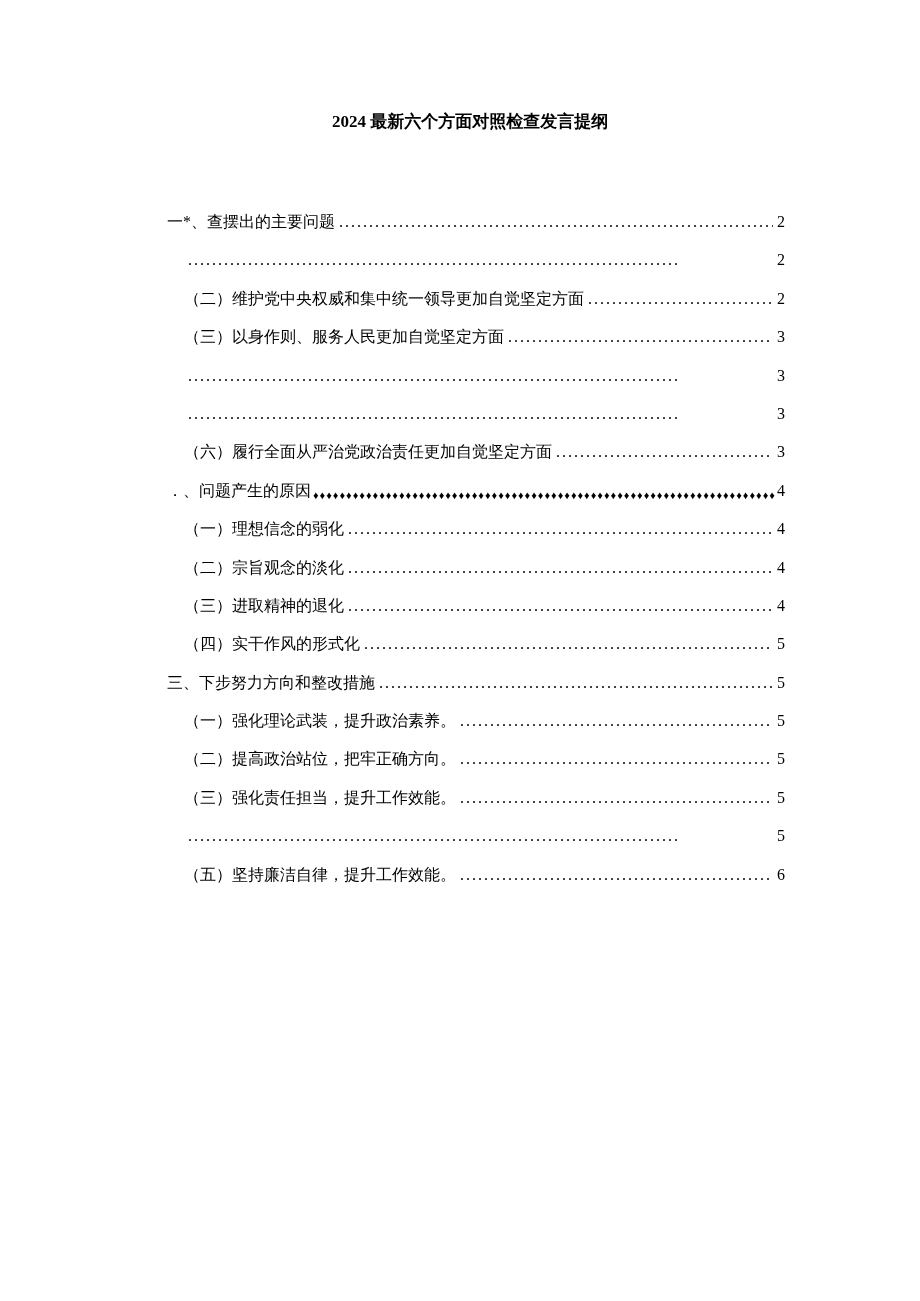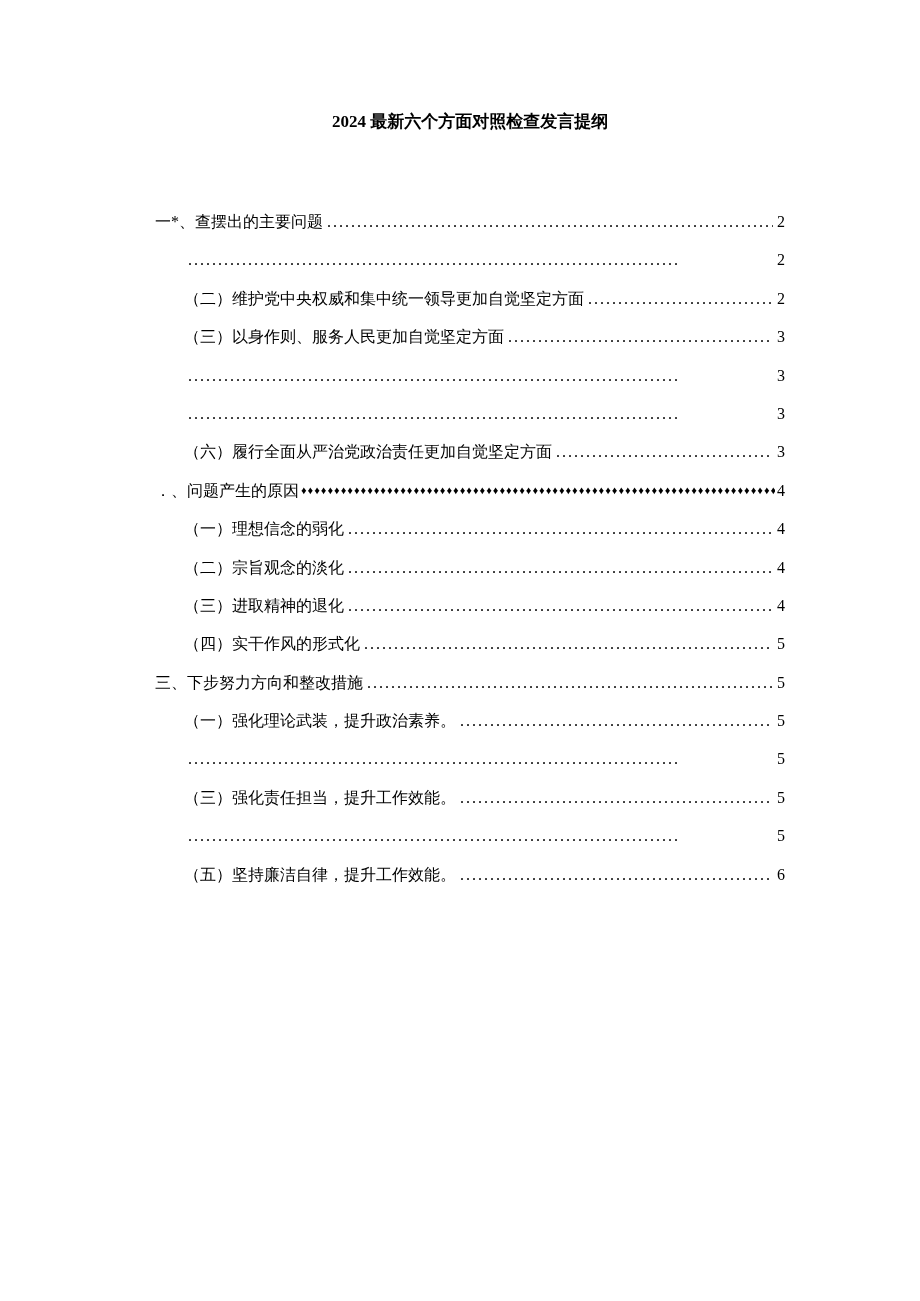--- a/index.html
+++ b/index.html
@@ -23,21 +23,22 @@
       font-family: "SimSun", "宋体", serif;
     }
     .toc-line {
       display: flex;
       align-items: baseline;
       font-size: 16px;
       line-height: 2.4;
       white-space: nowrap;
     }
     .toc-level1 {
-      margin-left: 0;
+      margin-left: 12px;
+      align-items: flex-end;
     }
     .toc-level2 {
       margin-left: 29px;
     }
     .toc-text {
       flex-shrink: 0;
     }
     .toc-dots {
       flex: 1;
       overflow: hidden;
@@ -130,20 +131,21 @@
     <span class="toc-dots">..................................................................................</span>
     <span class="toc-page">5</span>
   </div>
 
   <div class="toc-line toc-level2">
     <span class="toc-text">（一）强化理论武装，提升政治素养。</span>
     <span class="toc-dots">..................................................................................</span>
     <span class="toc-page">5</span>
   </div>
   <div class="toc-line toc-level2">
+    <span class="toc-text">（二）提高政治站位，把牢正确方向。</span>
     <span class="toc-dots">..................................................................................</span>
     <span class="toc-page">5</span>
   </div>
   <div class="toc-line toc-level2">
     <span class="toc-text">（三）强化责任担当，提升工作效能。</span>
     <span class="toc-dots">..................................................................................</span>
     <span class="toc-page">5</span>
   </div>
   <div class="toc-line toc-level2">
     <span class="toc-dots">..................................................................................</span>

